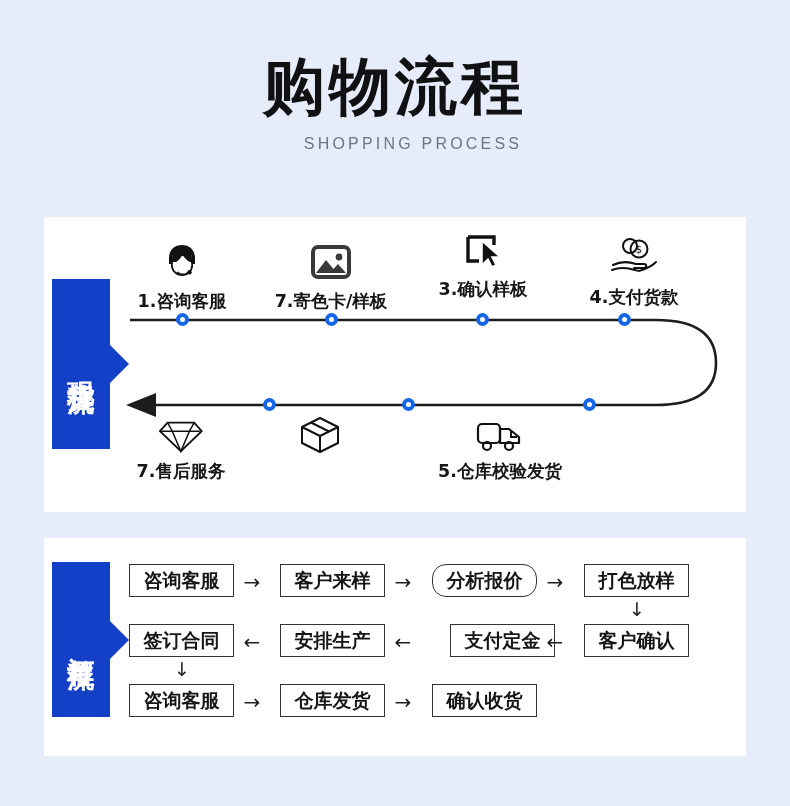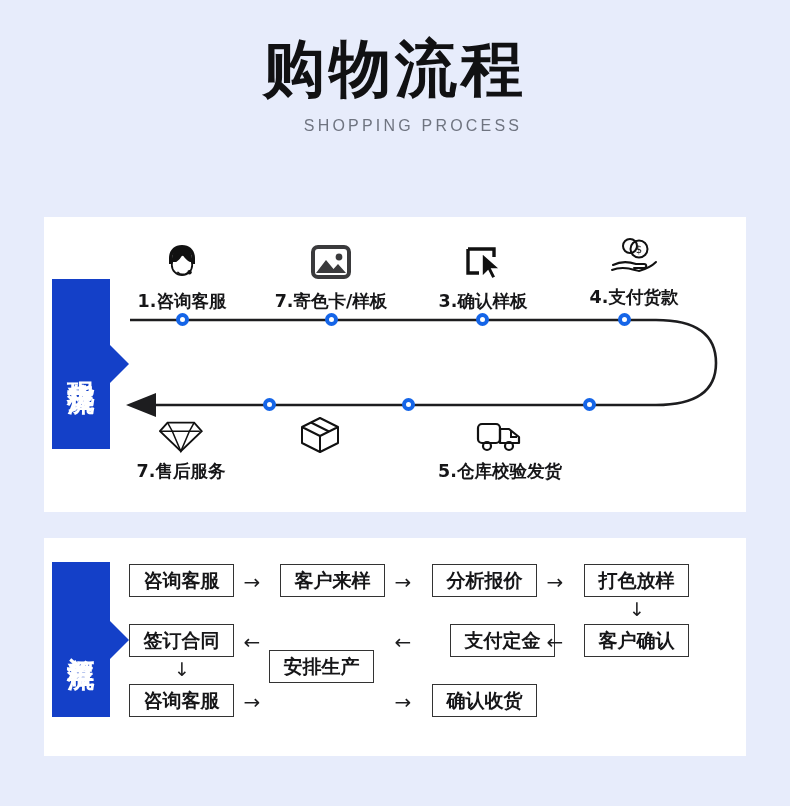--- a/index.html
+++ b/index.html
@@ -4,21 +4,21 @@
 <style>
   html,body{margin:0;padding:0;}
   body{
     width:790px;height:806px;
     background:#e7ecfb;
     font-family:"Liberation Sans","DejaVu Sans",sans-serif;
     overflow:hidden;
     position:relative;
   }
   
-  .header{padding-top:36px;text-align:center;}
+  .header{padding-top:54px;text-align:center;}
   .main-title{
     font-size:62px;font-weight:700;color:#111113;
     letter-spacing:4px;line-height:1.08;
     font-family:"DejaVu Sans","Liberation Sans",sans-serif;
   }
   .sub-title{
     margin-top:14px;font-size:16px;color:#6f7480;
     letter-spacing:3.2px;font-weight:400;margin-left:36px;
   }
   
@@ -121,21 +121,21 @@
     <div class="step-icon">
       <svg width="46" height="38" viewBox="0 0 46 38">
         <rect x="5" y="4" width="36" height="30" rx="5" fill="none" stroke="#3a3a3c" stroke-width="4"></rect>
         <circle cx="31" cy="14" r="3.4" fill="#3a3a3c"></circle>
         <path d="M8 30 L18 17 L25.5 26 L30 21 L38 30 Z" fill="#3a3a3c"></path>
       </svg>
     </div>
     <div class="step-label">7.寄色卡/样板</div>
   </div>
 
-  <div class="step" style="left:293px;top:22px;width:160px;">
+  <div class="step" style="left:293px;top:10px;width:160px;">
     <div class="step-icon">
       <svg width="42" height="38" viewBox="0 0 42 38">
         <path d="M6 6 H32 V14" fill="none" stroke="#111" stroke-width="3.4"></path>
         <path d="M6 6 V30 H17" fill="none" stroke="#111" stroke-width="3.4"></path>
         <path d="M20 10 L20 34 L26 28 L30 36 L34 34 L30 26 L38 26 Z" fill="#111" stroke="#fff" stroke-width="1.6"></path>
       </svg>
     </div>
     <div class="step-label">3.确认样板</div>
   </div>
 
@@ -202,33 +202,34 @@
   <span class="tab-text">订单流程</span>
   <span class="tab-point"></span>
 </div>
 
 <div id="order-flow">
 
   <div class="obox" style="left:19px;top:26px;">咨询客服</div>
   <div class="oarrow" style="left:131px;top:34px;">→</div>
   <div class="obox" style="left:170px;top:26px;">客户来样</div>
   <div class="oarrow" style="left:282px;top:34px;">→</div>
-  <div class="obox" style="left:322px;top:26px;">分析报价</div>
+  <div class="obox" style="left:322px;top:26px;border-radius:14px;">分析报价</div>
   <div class="oarrow" style="left:434px;top:34px;">→</div>
   <div class="obox" style="left:474px;top:26px;">打色放样</div>
 
   <div class="oarrow down" style="left:516px;top:62px;">↓</div>
 
   <div class="obox" style="left:19px;top:86px;">签订合同</div>
   <div class="oarrow" style="left:131px;top:94px;">←</div>
-  <div class="obox" style="left:159px;top:86px;margin-top:26px;">安排生产</div>
+  <div class="obox" style="left:170px;top:86px;">安排生产</div>
   <div class="oarrow" style="left:282px;top:94px;">←</div>
   <div class="obox" style="left:340px;top:86px;">支付定金</div>
   <div class="oarrow" style="left:434px;top:94px;">←</div>
   <div class="obox" style="left:474px;top:86px;">客户确认</div>
 
   <div class="oarrow down" style="left:61px;top:122px;">↓</div>
 
   <div class="obox" style="left:19px;top:146px;">咨询客服</div>
   <div class="oarrow" style="left:131px;top:154px;">→</div>
+  <div class="obox" style="left:170px;top:146px;">仓库发货</div>
   <div class="oarrow" style="left:282px;top:154px;">→</div>
   <div class="obox" style="left:322px;top:146px;">确认收货</div>
 </div>
 
 </body></html>

